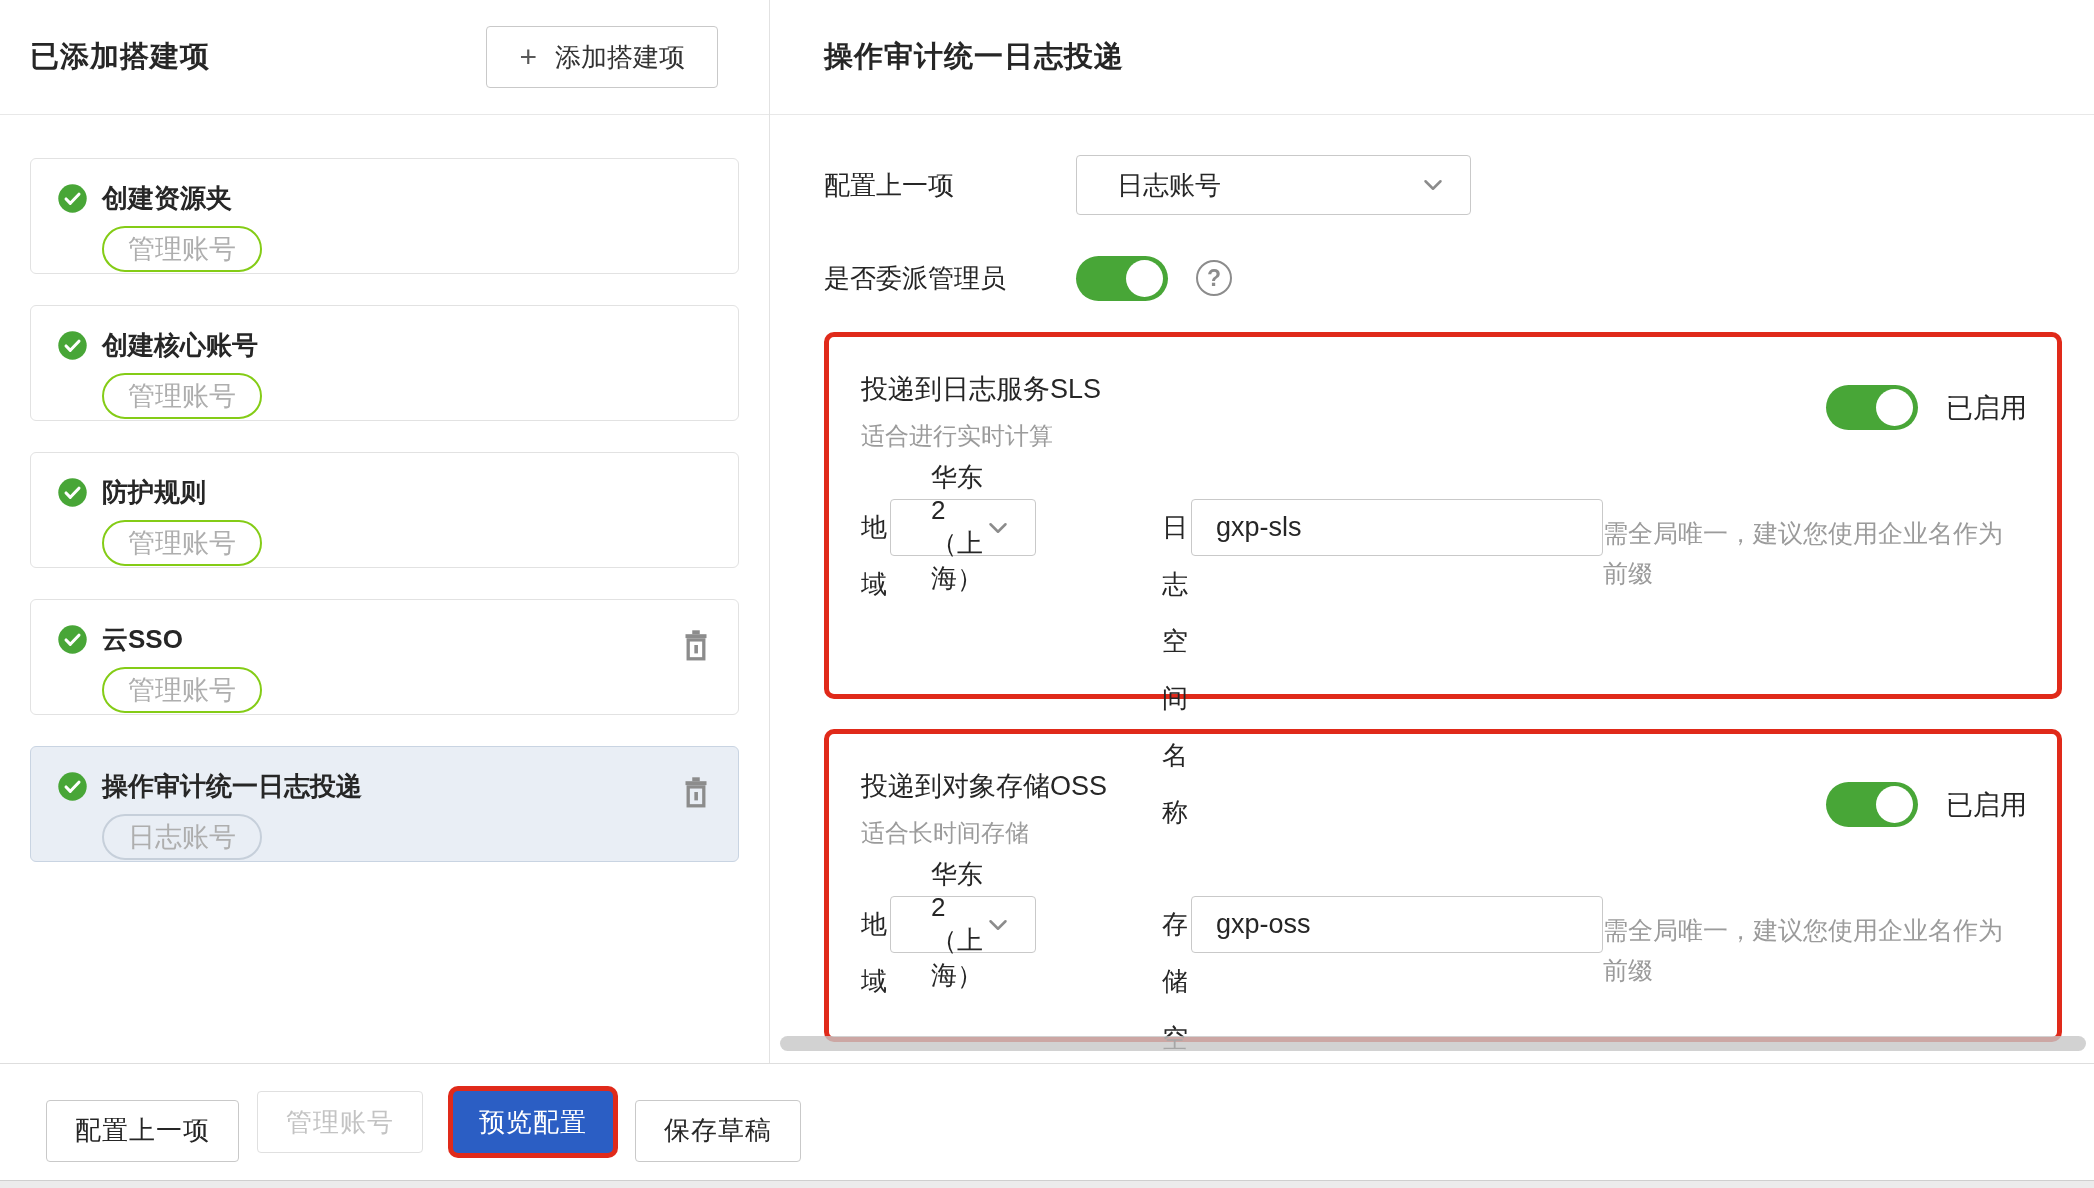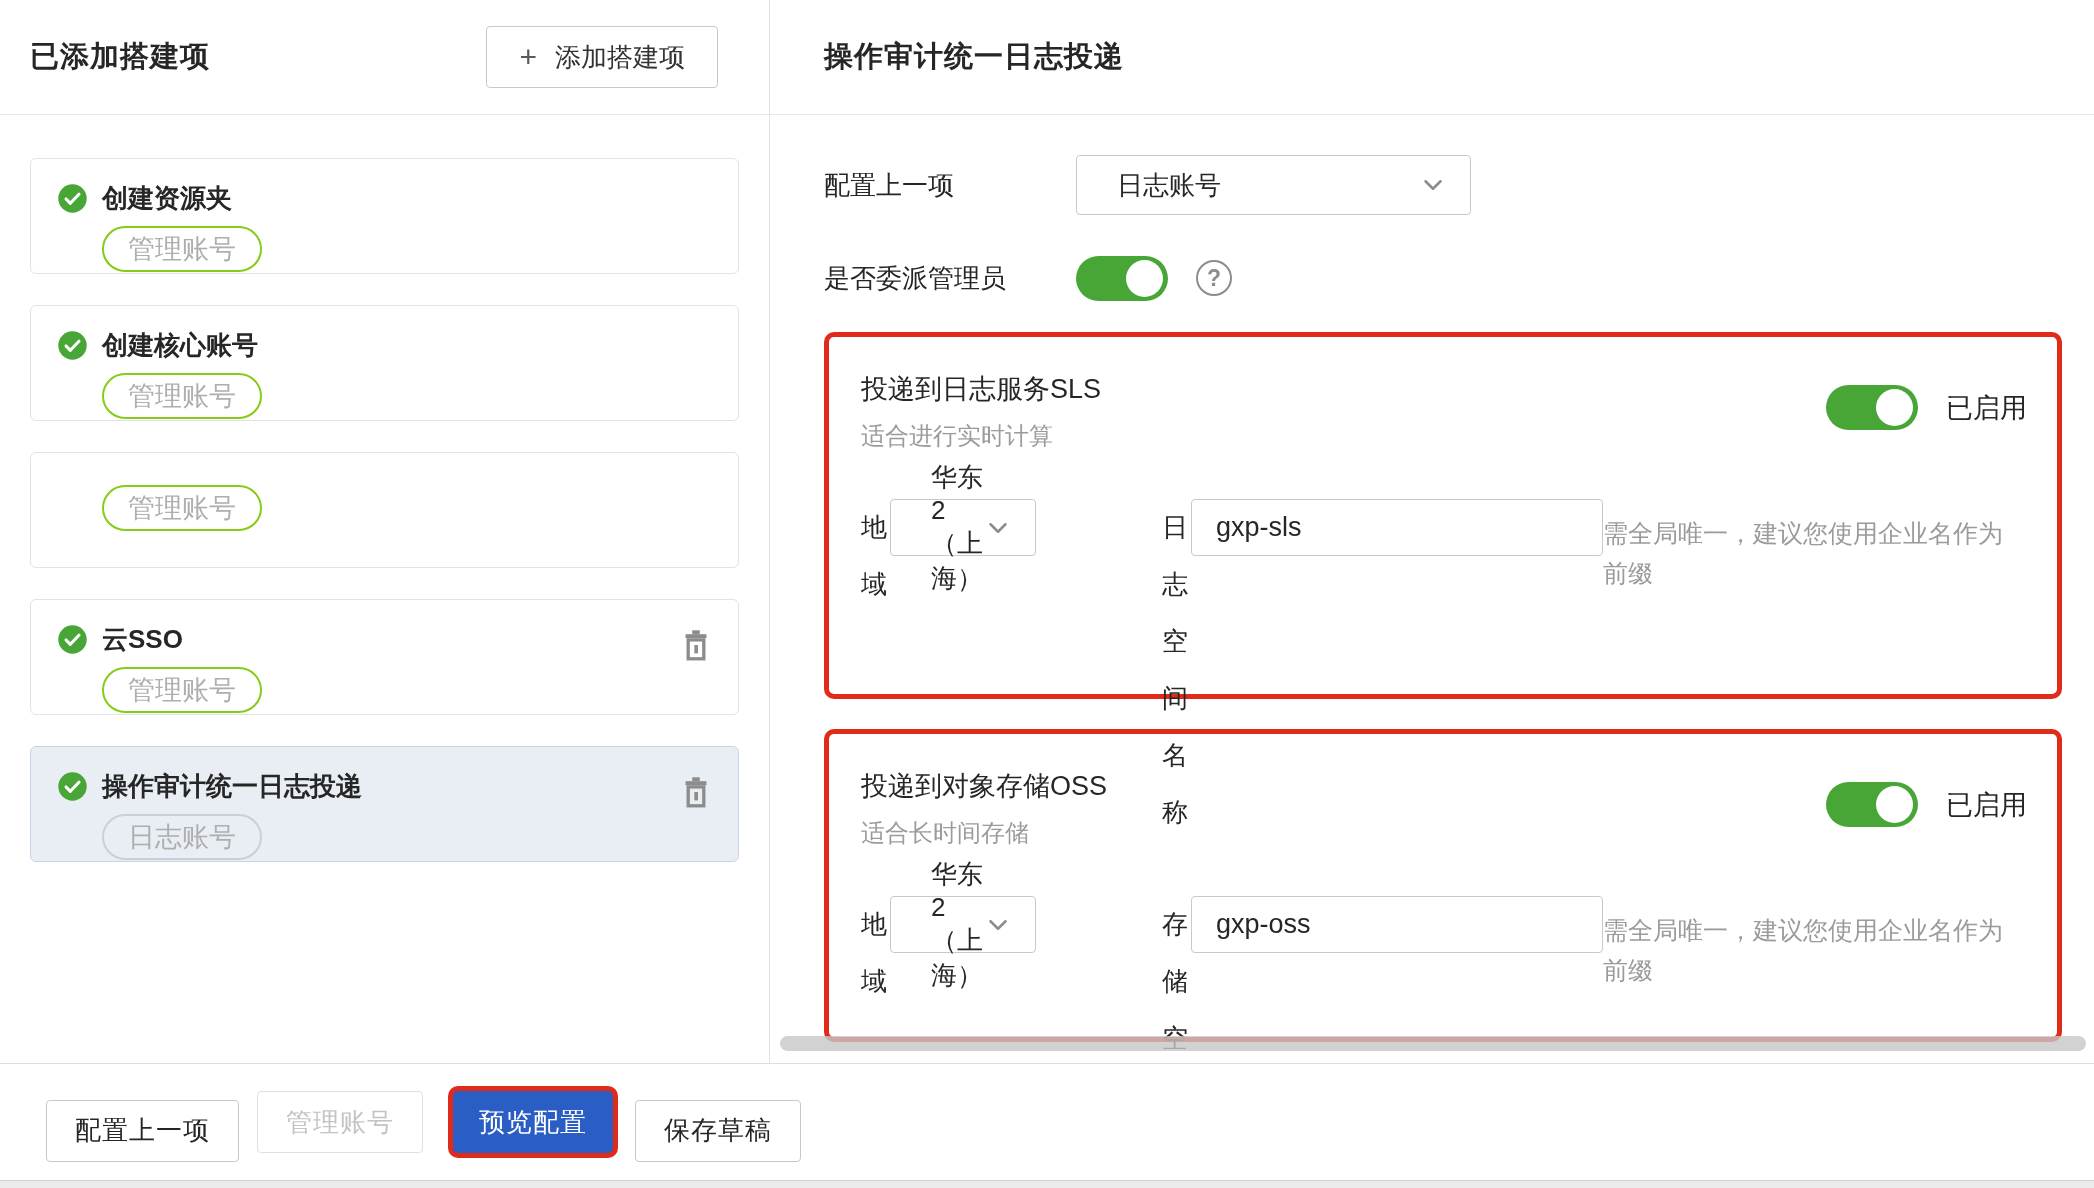--- a/index.html
+++ b/index.html
@@ -115,20 +115,27 @@
           <svg class="check" viewBox="0 0 24 24">
             <circle cx="12" cy="12" r="11" fill="#48a637"></circle>
             <path d="M7 12.4l3.3 3.3 6.7-7" stroke="#fff" stroke-width="2.4" fill="none" stroke-linecap="round" stroke-linejoin="round"></path>
           </svg>
           <span class="card-title">创建核心账号</span>
         </div>
         <span class="badge">管理账号</span>
       </div>
 
       <div class="card">
+        <div class="card-top">
+          <svg class="check" viewBox="0 0 24 24">
+            <circle cx="12" cy="12" r="11" fill="#48a637"></circle>
+            <path d="M7 12.4l3.3 3.3 6.7-7" stroke="#fff" stroke-width="2.4" fill="none" stroke-linecap="round" stroke-linejoin="round"></path>
+          </svg>
+          <span class="card-title">防护规则</span>
+        </div>
         <span class="badge">管理账号</span>
       </div>
 
       <div class="card">
         <div class="card-top">
           <svg class="check" viewBox="0 0 24 24">
             <circle cx="12" cy="12" r="11" fill="#48a637"></circle>
             <path d="M7 12.4l3.3 3.3 6.7-7" stroke="#fff" stroke-width="2.4" fill="none" stroke-linecap="round" stroke-linejoin="round"></path>
           </svg>
           <span class="card-title">云SSO</span>

